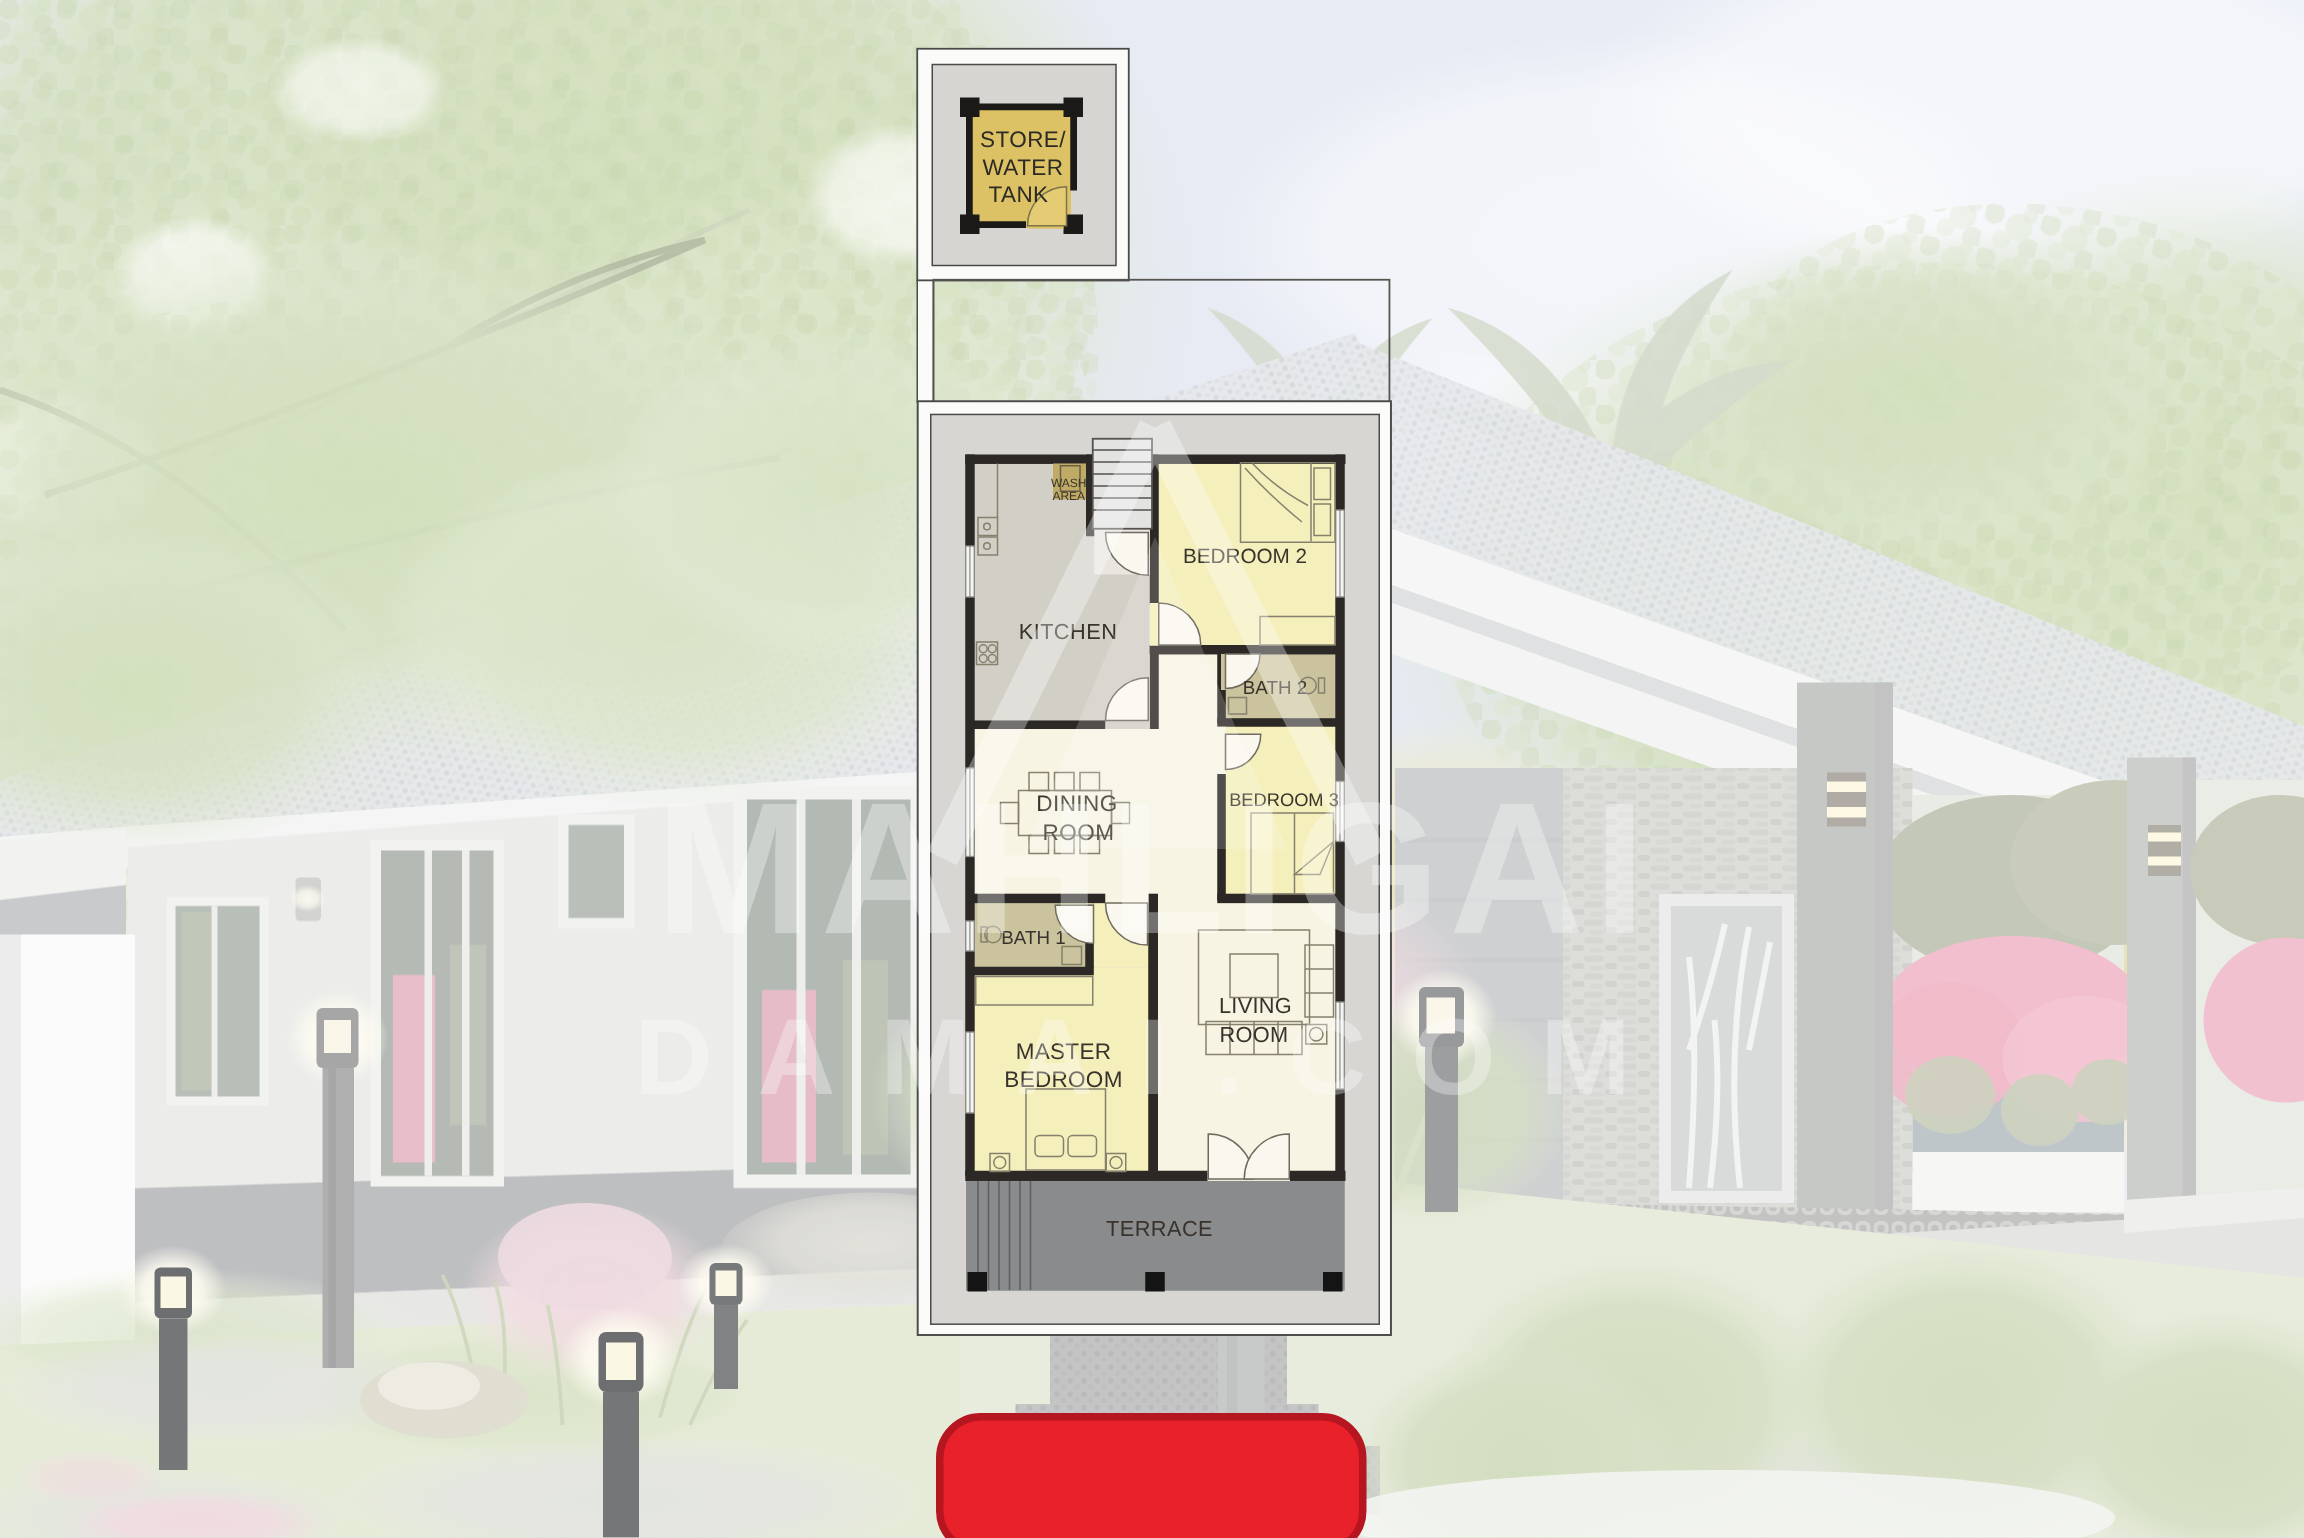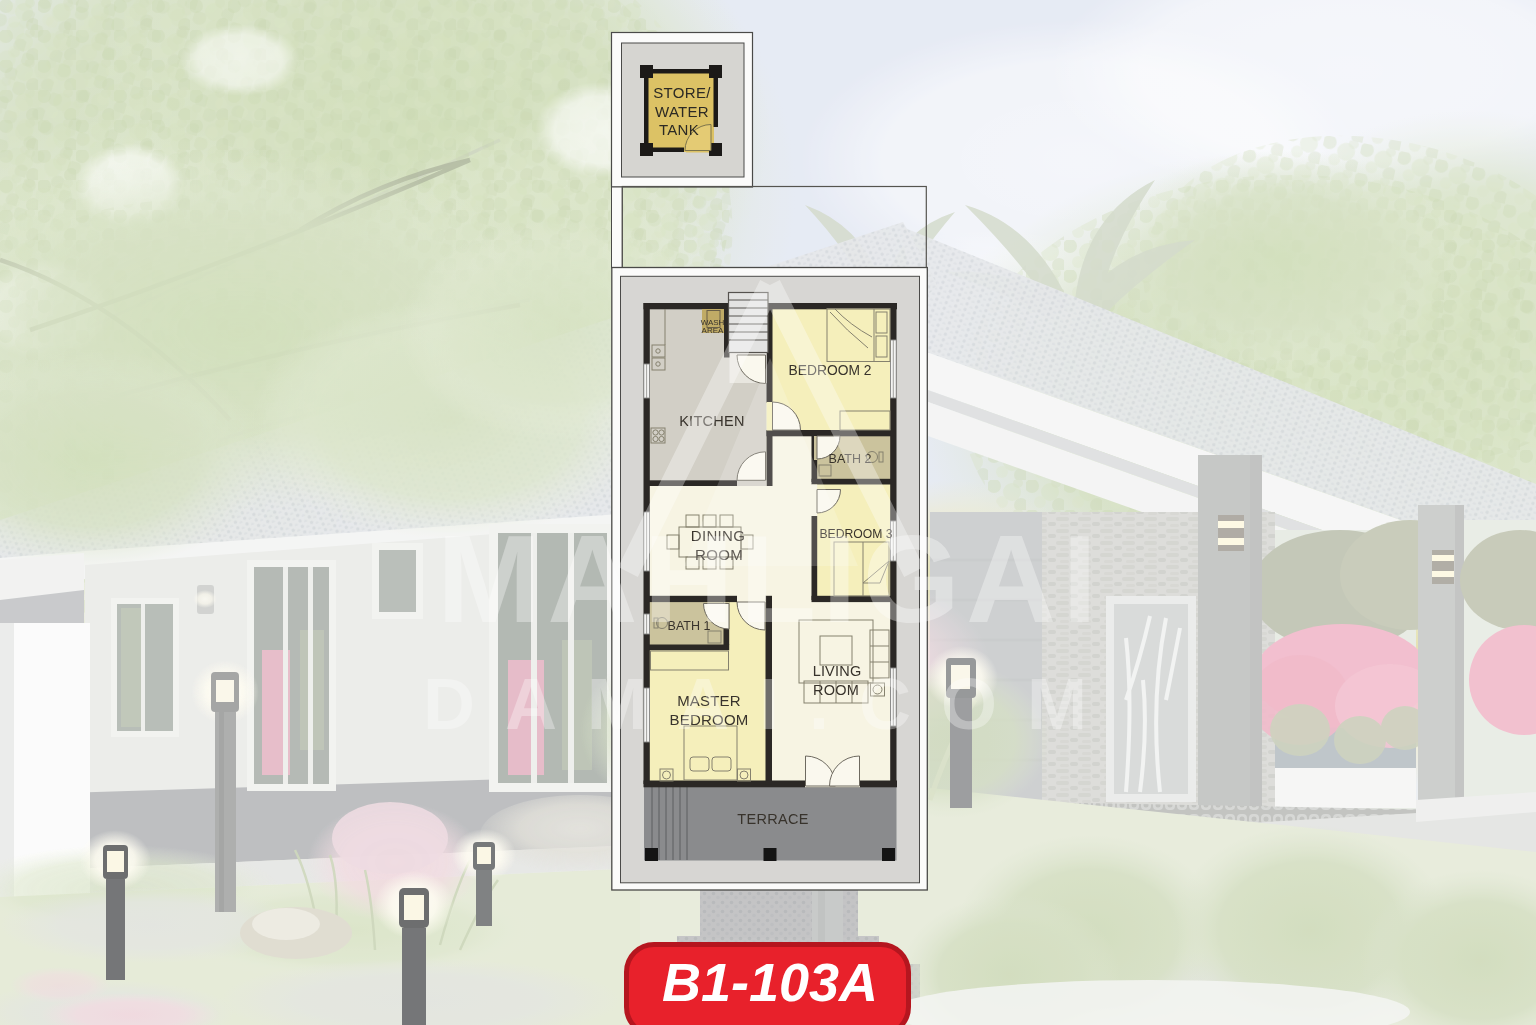--- a/index.html
+++ b/index.html
@@ -585,14 +585,13 @@
 
     <g>
       <path d="M 770 285 L 628 572 M 770 285 L 914 572" stroke="rgba(255,255,255,0.34)" stroke-width="22" fill="none"></path>
       <path d="M 770 358 L 684 566 L 858 566 Z" fill="rgba(255,255,255,0.18)"></path>
       <text x="770" y="622" font-size="125" font-weight="bold" fill="rgba(255,255,255,0.34)" text-anchor="middle" font-family="Liberation Sans" letter-spacing="6">MAHLIGAI</text>
       <text x="770" y="729" font-size="72" font-weight="bold" fill="rgba(255,255,255,0.32)" text-anchor="middle" font-family="Liberation Sans" letter-spacing="30">DAMAI.COM</text>
     </g>
   </svg>
 
   <div class="abs" style="left:624px;top:942px;width:287px;height:95px;background:#e8212b;border:5px solid #b5161f;border-radius:30px;box-sizing:border-box;"></div>
-  <div class="abs" style="left:624px;top:942px;width:292px;height:80px;display:flex;align-items:center;justify-content:center;color:#fff;font-weight:bold;font-style:italic;font-size:54px;letter-spacing:0px;">B1-103A</div>
 </div>
 
 </body></html>

